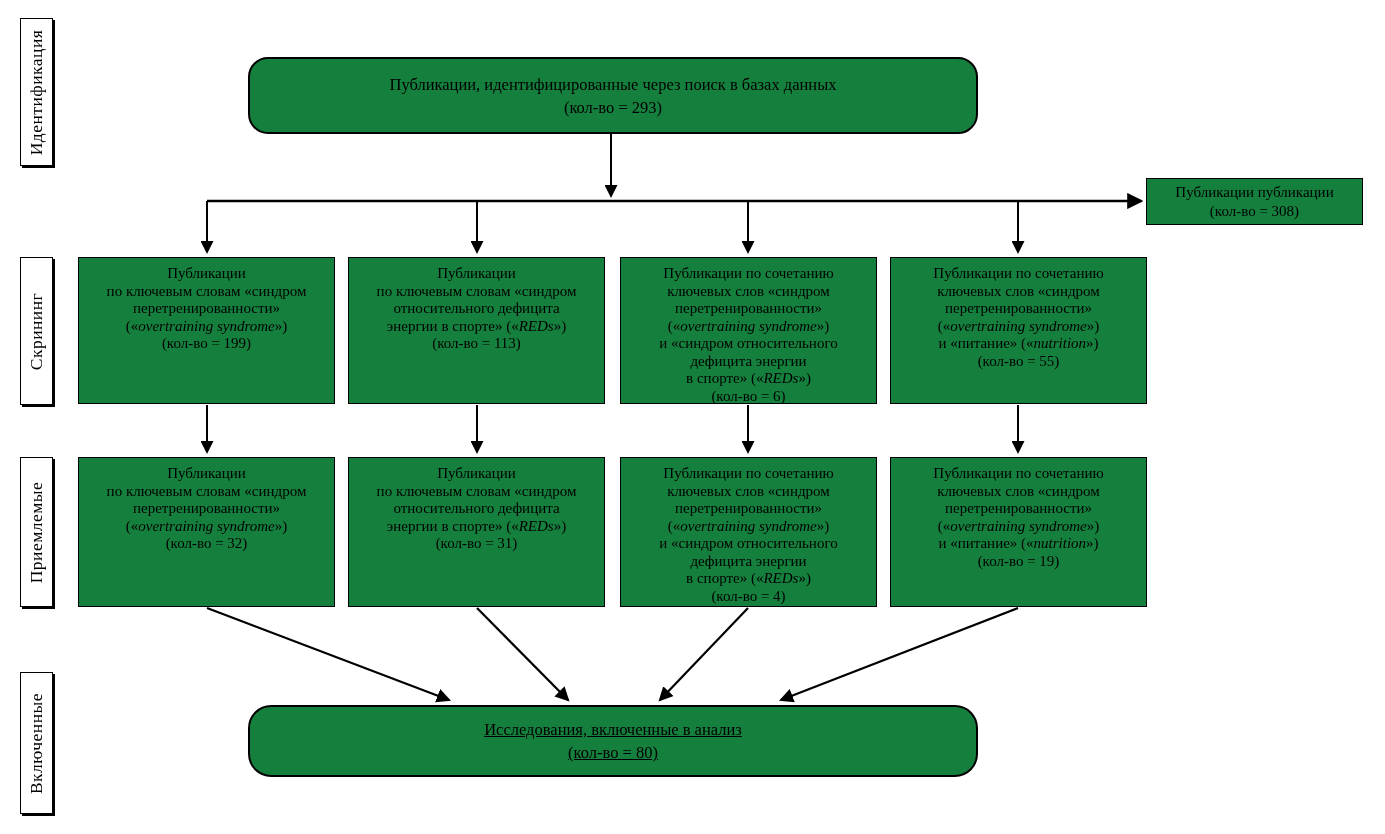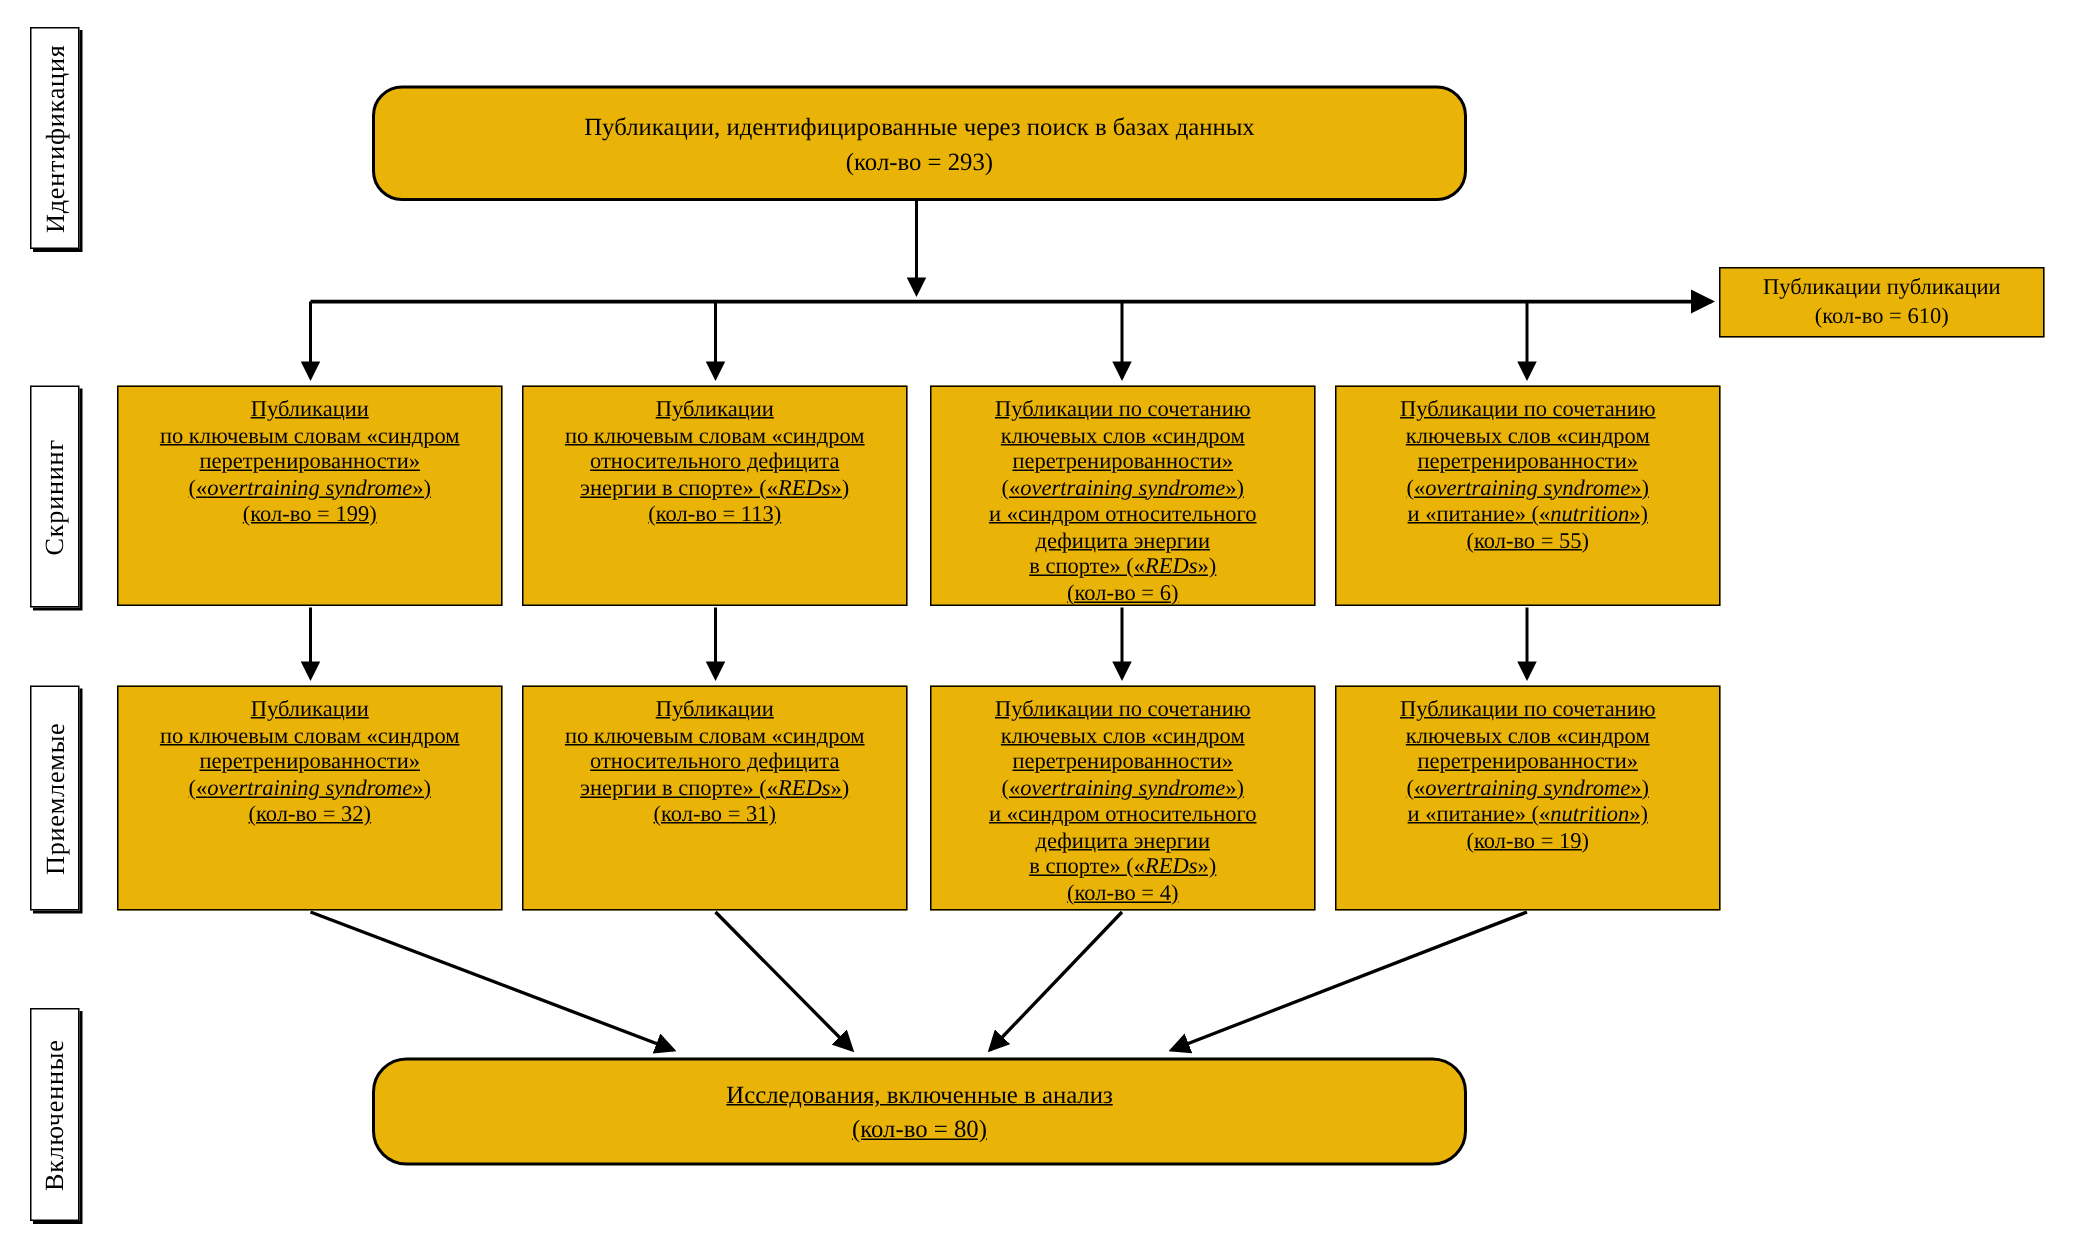--- a/index.html
+++ b/index.html
@@ -15,21 +15,21 @@
     position:absolute; left:20px; width:33px; box-sizing:border-box;
     border:1.5px solid #000; background:#fff; box-shadow:2px 2px 0 #000;
     display:flex; align-items:center; justify-content:center;
   }
   .stage-label span {
     transform:rotate(-90deg); white-space:nowrap;
     font-size:17.5px; letter-spacing:0.5px;
   }
 
   .box {
-    position:absolute; box-sizing:border-box; background:#eab308;
+    position:absolute; box-sizing:border-box; background:#15803d;
     border:1.5px solid #000; text-align:center; white-space:nowrap;
   }
   .box.col { font-size:15px; line-height:17.5px; padding-top:7px; }
   .box.rounded {
     border-radius:20px; border-width:2px;
     display:flex; align-items:center; justify-content:center;
     font-size:16.5px; line-height:23px;
   }
   .box.small {
     display:flex; align-items:center; justify-content:center;
@@ -39,21 +39,21 @@
   
   #lbl-identification { top:18px;  height:148px; }
   #lbl-screening      { top:257px; height:148px; }
   #lbl-eligibility    { top:457px; height:150px; }
   #lbl-included       { top:672px; height:142px; }
 
   #box-identified { left:248px; top:57px;  width:730px; height:77px; }
   #box-excluded   { left:1146px; top:178px; width:217px; height:47px; }
   #box-included   { left:248px; top:705px; width:730px; height:72px; border-radius:23px;text-decoration:underline; }
 
-  .col { width:257px;text-decoration:underline; }
+  .col { width:257px; }
   .row-screening  { top:257px; height:147px; }
   .row-eligible   { top:457px; height:150px; }
   .c1 { left:78px; } .c2 { left:348px; } .c3 { left:620px; } .c4 { left:890px; }
 </style>
 </head>
 <body>
 
 <div class="canvas">
 
   <svg class="connectors" viewBox="0 0 1385 834" xmlns="http://www.w3.org/2000/svg">
@@ -94,21 +94,21 @@
   </div>
   <div class="stage-label" id="lbl-included">
     <span>Включенные</span>
   </div>
 
   <div class="box rounded" id="box-identified">
     <div><span>Публикации, идентифицированные через поиск в базах данных</span><br><span>(кол-во = 293)</span></div>
   </div>
 
   <div class="box small" id="box-excluded">
-    <div><span>Публикации публикации</span><br><span>(кол-во = 610)</span></div>
+    <div><span>Публикации публикации</span><br><span>(кол-во = 308)</span></div>
   </div>
 
   <div class="box col row-screening c1">
     <div><span>Публикации</span><br><span>по ключевым словам «синдром</span><br><span>перетренированности»</span><br><span>(«</span><i>overtraining syndrome</i><span>»)</span><br><span>(кол-во = 199)</span></div>
   </div>
   <div class="box col row-screening c2">
     <div><span>Публикации</span><br><span>по ключевым словам «синдром</span><br><span>относительного дефицита</span><br><span>энергии в спорте» («</span><i>REDs</i><span>»)</span><br><span>(кол-во = 113)</span></div>
   </div>
   <div class="box col row-screening c3">
     <div><span>Публикации по сочетанию</span><br><span>ключевых слов «синдром</span><br><span>перетренированности»</span><br><span>(«</span><i>overtraining syndrome</i><span>»)</span><br><span>и «синдром относительного</span><br><span>дефицита энергии</span><br><span>в спорте» («</span><i>REDs</i><span>»)</span><br><span>(кол-во = 6)</span></div>

